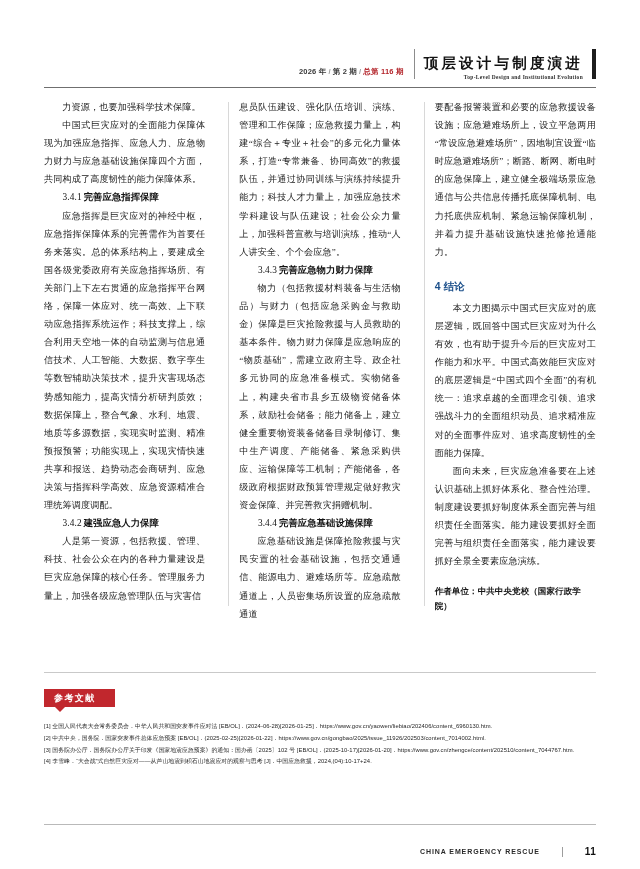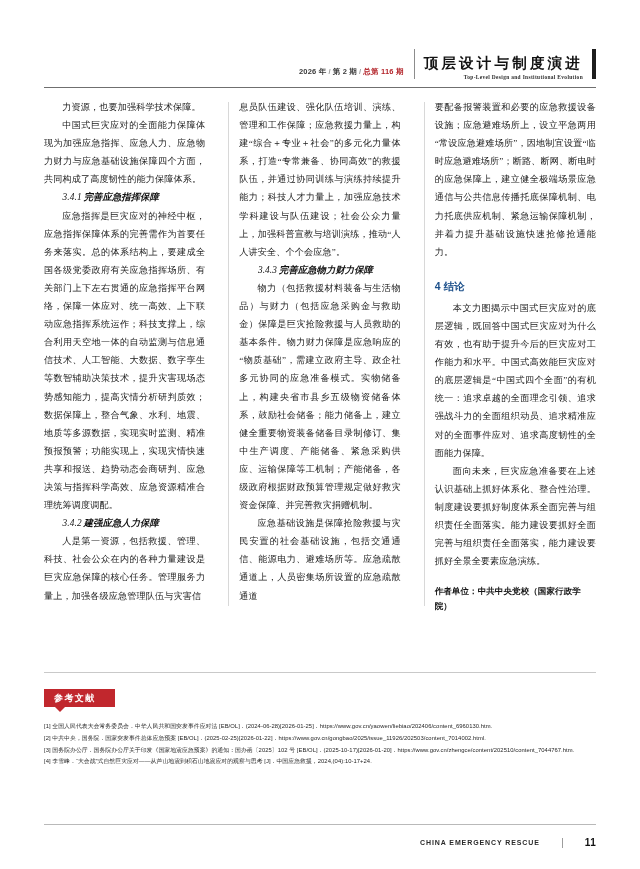--- a/index.html
+++ b/index.html
@@ -135,21 +135,20 @@
   p.noindent { text-indent: 0; }
   h3.sub {
     margin: 0;
     font-family: "Liberation Sans", "DejaVu Sans", sans-serif;
     font-size: 9.3px;
     line-height: 18.1px;
     font-weight: 700;
     color: #111;
     text-indent: 2em;
     letter-spacing: .1px;
-    font-style: italic;
   }
   h3.sub .num {
     font-family: "Liberation Serif", "DejaVu Serif", serif;
     font-weight: 400;
     margin-right: 2px;
   }
   h2.section {
     margin: 16px 0 0 0;
     font-family: "Liberation Sans", "DejaVu Sans", sans-serif;
     font-size: 10.4px;
@@ -232,21 +231,21 @@
   }
   .footer-rule {
     width: 552px;
     height: 1px;
     background: #b9b9b9;
   }
   .footer-row {
     display: flex;
     align-items: center;
     justify-content: flex-end;
-    margin-top: 12px;
+    margin-top: 21px;
     gap: 22px;
     text-align: center;
   }
   .footer-journal {
     font-family: "Liberation Sans", "DejaVu Sans", sans-serif;
     font-size: 7px;
     font-weight: 700;
     letter-spacing: .9px;
     color: #2a2a2a;
   }
@@ -298,20 +297,23 @@
       <p class="body">人是第一资源，包括救援、管理、科技、社会公众在内的各种力量建设是巨灾应急保障的核心任务。管理服务力量上，加强各级应急管理队伍与灾害信</p>
     </div>
 
     <div class="col">
       <div class="col-rule" style="left:-11px;"></div>
       <p class="body noindent">息员队伍建设、强化队伍培训、演练、管理和工作保障；应急救援力量上，构建“综合＋专业＋社会”的多元化力量体系，打造“专常兼备、协同高效”的救援队伍，并通过协同训练与演练持续提升能力；科技人才力量上，加强应急技术学科建设与队伍建设；社会公众力量上，加强科普宣教与培训演练，推动“人人讲安全、个个会应急”。</p>
       <h3 class="sub">
         <span class="num">3.4.3</span><span>完善应急物力财力保障</span>
       </h3>
       <p class="body">物力（包括救援材料装备与生活物品）与财力（包括应急采购金与救助金）保障是巨灾抢险救援与人员救助的基本条件。物力财力保障是应急响应的“物质基础”，需建立政府主导、政企社多元协同的应急准备模式。实物储备上，构建央省市县乡五级物资储备体系，鼓励社会储备；能力储备上，建立健全重要物资装备储备目录制修订、集中生产调度、产能储备、紧急采购供应、运输保障等工机制；产能储备，各级政府根据财政预算管理规定做好救灾资金保障、并完善救灾捐赠机制。</p>
+      <h3 class="sub">
+        <span class="num">3.4.4</span><span>完善应急基础设施保障</span>
+      </h3>
       <p class="body">应急基础设施是保障抢险救援与灾民安置的社会基础设施，包括交通通信、能源电力、避难场所等。应急疏散通道上，人员密集场所设置的应急疏散通道</p>
     </div>
 
     <div class="col">
       <div class="col-rule" style="left:-11px;"></div>
       <p class="body noindent">要配备报警装置和必要的应急救援设备设施；应急避难场所上，设立平急两用“常设应急避难场所”，因地制宜设置“临时应急避难场所”；断路、断网、断电时的应急保障上，建立健全极端场景应急通信与公共信息传播托底保障机制、电力托底供应机制、紧急运输保障机制，并着力提升基础设施快速抢修抢通能力。</p>
       <h2 class="section">
         <span class="num">4</span><span>结论</span>
       </h2>
       <div class="gap-s"></div>

